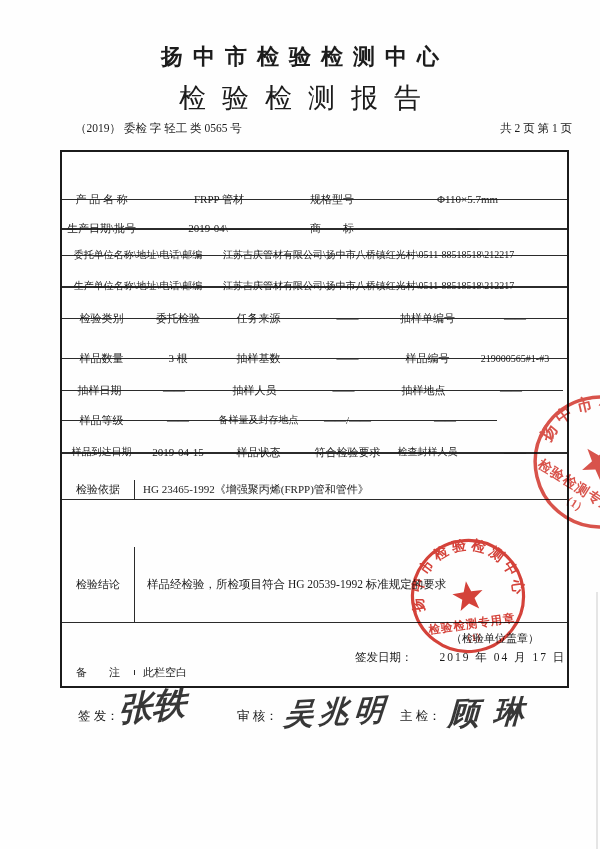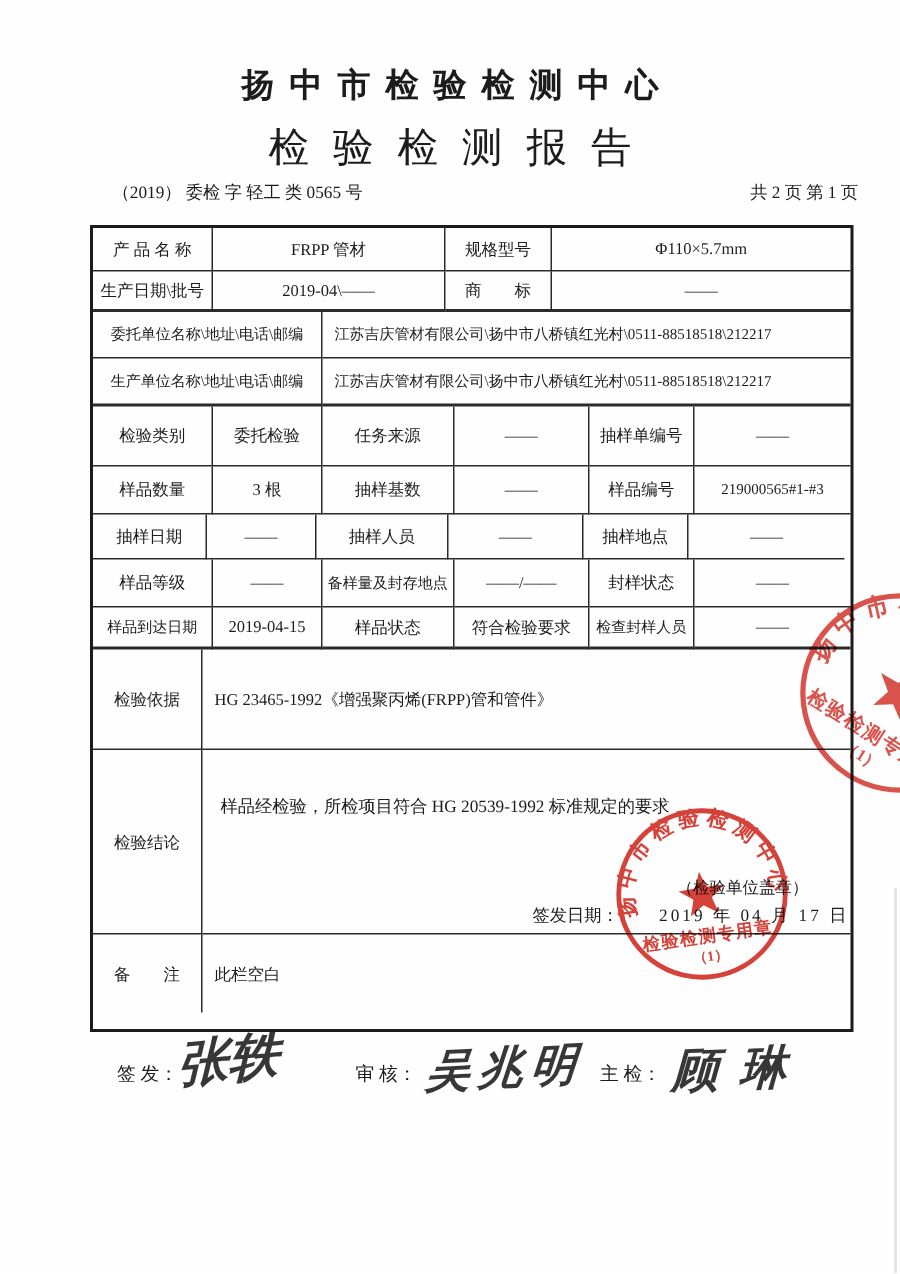--- a/index.html
+++ b/index.html
@@ -14,21 +14,21 @@
              font-size:27px;font-weight:normal;letter-spacing:16px;text-indent:16px;white-space:nowrap;}
   .doc-line{position:absolute;top:121px;left:75px;right:28px;display:flex;
             justify-content:space-between;font-size:11.5px;white-space:nowrap;}
 
   
   .tbl{position:absolute;top:150px;left:60px;width:509px;height:538px;
        border:2px solid #1b1b1b;box-sizing:border-box;background:transparent;}
   .row{display:flex;width:505px;box-sizing:border-box;}
   .cell{box-sizing:border-box;border-right:1px solid #2b2b2b;border-bottom:1px solid #2b2b2b;
         display:flex;align-items:center;justify-content:center;
-        font-size:11px;white-space:nowrap;overflow:visible;padding:0 2px;}
+        font-size:11px;white-space:nowrap;overflow:visible;padding:0 2px;margin-top:47px;}
   .cell.last{border-right:none;}
   .row.lastrow .cell{border-bottom:none;}
   .row.thick .cell{border-bottom-width:2px;}
   .cell.left{justify-content:flex-start;padding-left:8px;}
   .cell.small{font-size:10px;}
   .conclusion-cell{position:relative;display:block;text-decoration:underline;}
   .conclusion-text{position:absolute;left:12px;top:30px;font-size:11.5px;white-space:nowrap;}
   .seal-note{position:absolute;left:316px;top:84px;font-size:11px;white-space:nowrap;}
   .issue-line{position:absolute;left:220px;top:103px;font-size:11.5px;white-space:nowrap;}
   .issue-line .date{margin-left:24px;letter-spacing:2px;}
@@ -116,21 +116,20 @@
       <div class="cell" style="width:90px">——</div>
       <div class="cell" style="width:70px">抽样地点</div>
       <div class="cell last" style="width:104px">——</div>
     </div>
 
     <div class="row" style="height:32px">
       <div class="cell" style="width:80px">样品等级</div>
       <div class="cell" style="width:73px">——</div>
       <div class="cell small" style="width:88px">备样量及封存地点</div>
       <div class="cell" style="width:90px">——/——</div>
-      <div class="cell" style="width:70px">封样状态</div>
       <div class="cell last" style="width:104px">——</div>
     </div>
 
     <div class="row thick" style="height:28px">
       <div class="cell small" style="width:80px">样品到达日期</div>
       <div class="cell" style="width:73px">2019-04-15</div>
       <div class="cell" style="width:88px">样品状态</div>
       <div class="cell" style="width:90px">符合检验要求</div>
       <div class="cell small" style="width:70px">检查封样人员</div>
       <div class="cell last" style="width:104px">——</div>

